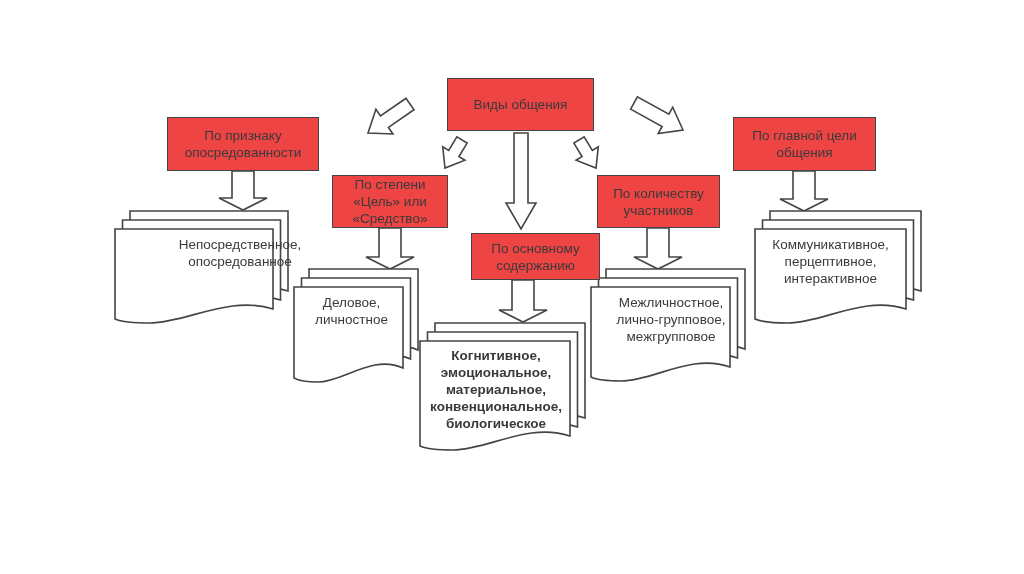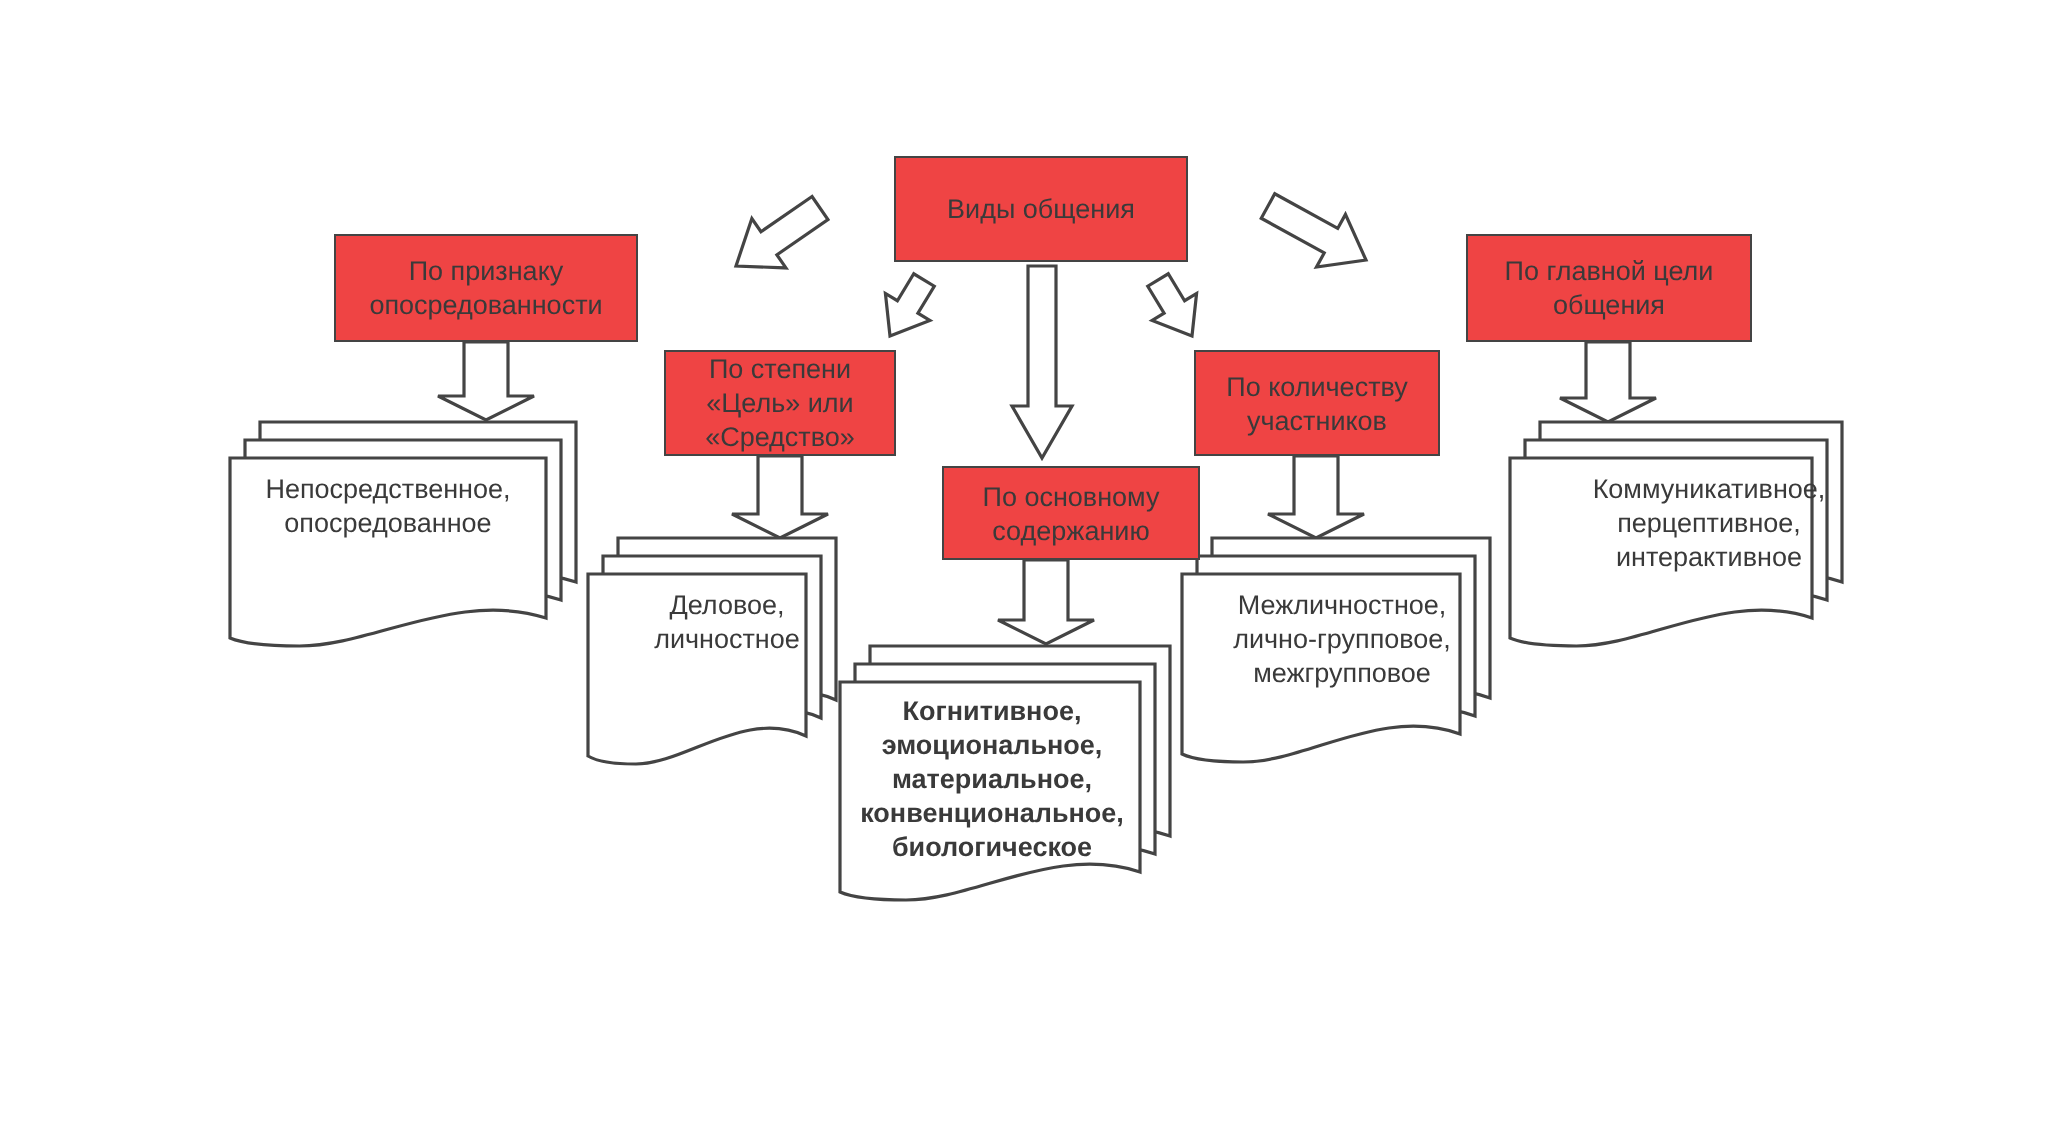--- a/index.html
+++ b/index.html
@@ -54,27 +54,27 @@
 <div class="box" style="left:332px;top:175px;width:116px;height:53px;">По степени
 «Цель» или
 «Средство»</div>
 <div class="box" style="left:459px;top:233px;width:129px;height:47px;margin-left:12px;">По основному
 содержанию</div>
 <div class="box" style="left:597px;top:175px;width:123px;height:53px;text-align:center;">По количеству
 участников</div>
 <div class="box" style="left:733px;top:117px;width:143px;height:54px;">По главной цели
 общения</div>
 
-<div class="doc-text" style="left:115px;top:236px;width:158px;">Непосредственное,
+<div class="doc-text" style="left:115px;top:236px;width:158px;padding-left:46px;">Непосредственное,
 опосредованное</div>
-<div class="doc-text" style="left:306px;top:294px;width:115px;">Деловое,
+<div class="doc-text" style="left:294px;top:294px;width:115px;">Деловое,
 личностное</div>
 <div class="doc-text" style="left:420px;top:347px;width:152px;font-weight:bold;">Когнитивное,
 эмоциональное,
 материальное,
 конвенциональное,
 биологическое</div>
 <div class="doc-text" style="left:591px;top:294px;width:160px;">Межличностное,
 лично-групповое,
 межгрупповое</div>
-<div class="doc-text" style="left:755px;top:236px;width:151px;margin-left:24px;">Коммуникативное,
+<div class="doc-text" style="left:755px;top:236px;width:151px;">Коммуникативное,
 перцептивное,
 интерактивное</div>
 
 </body></html>

